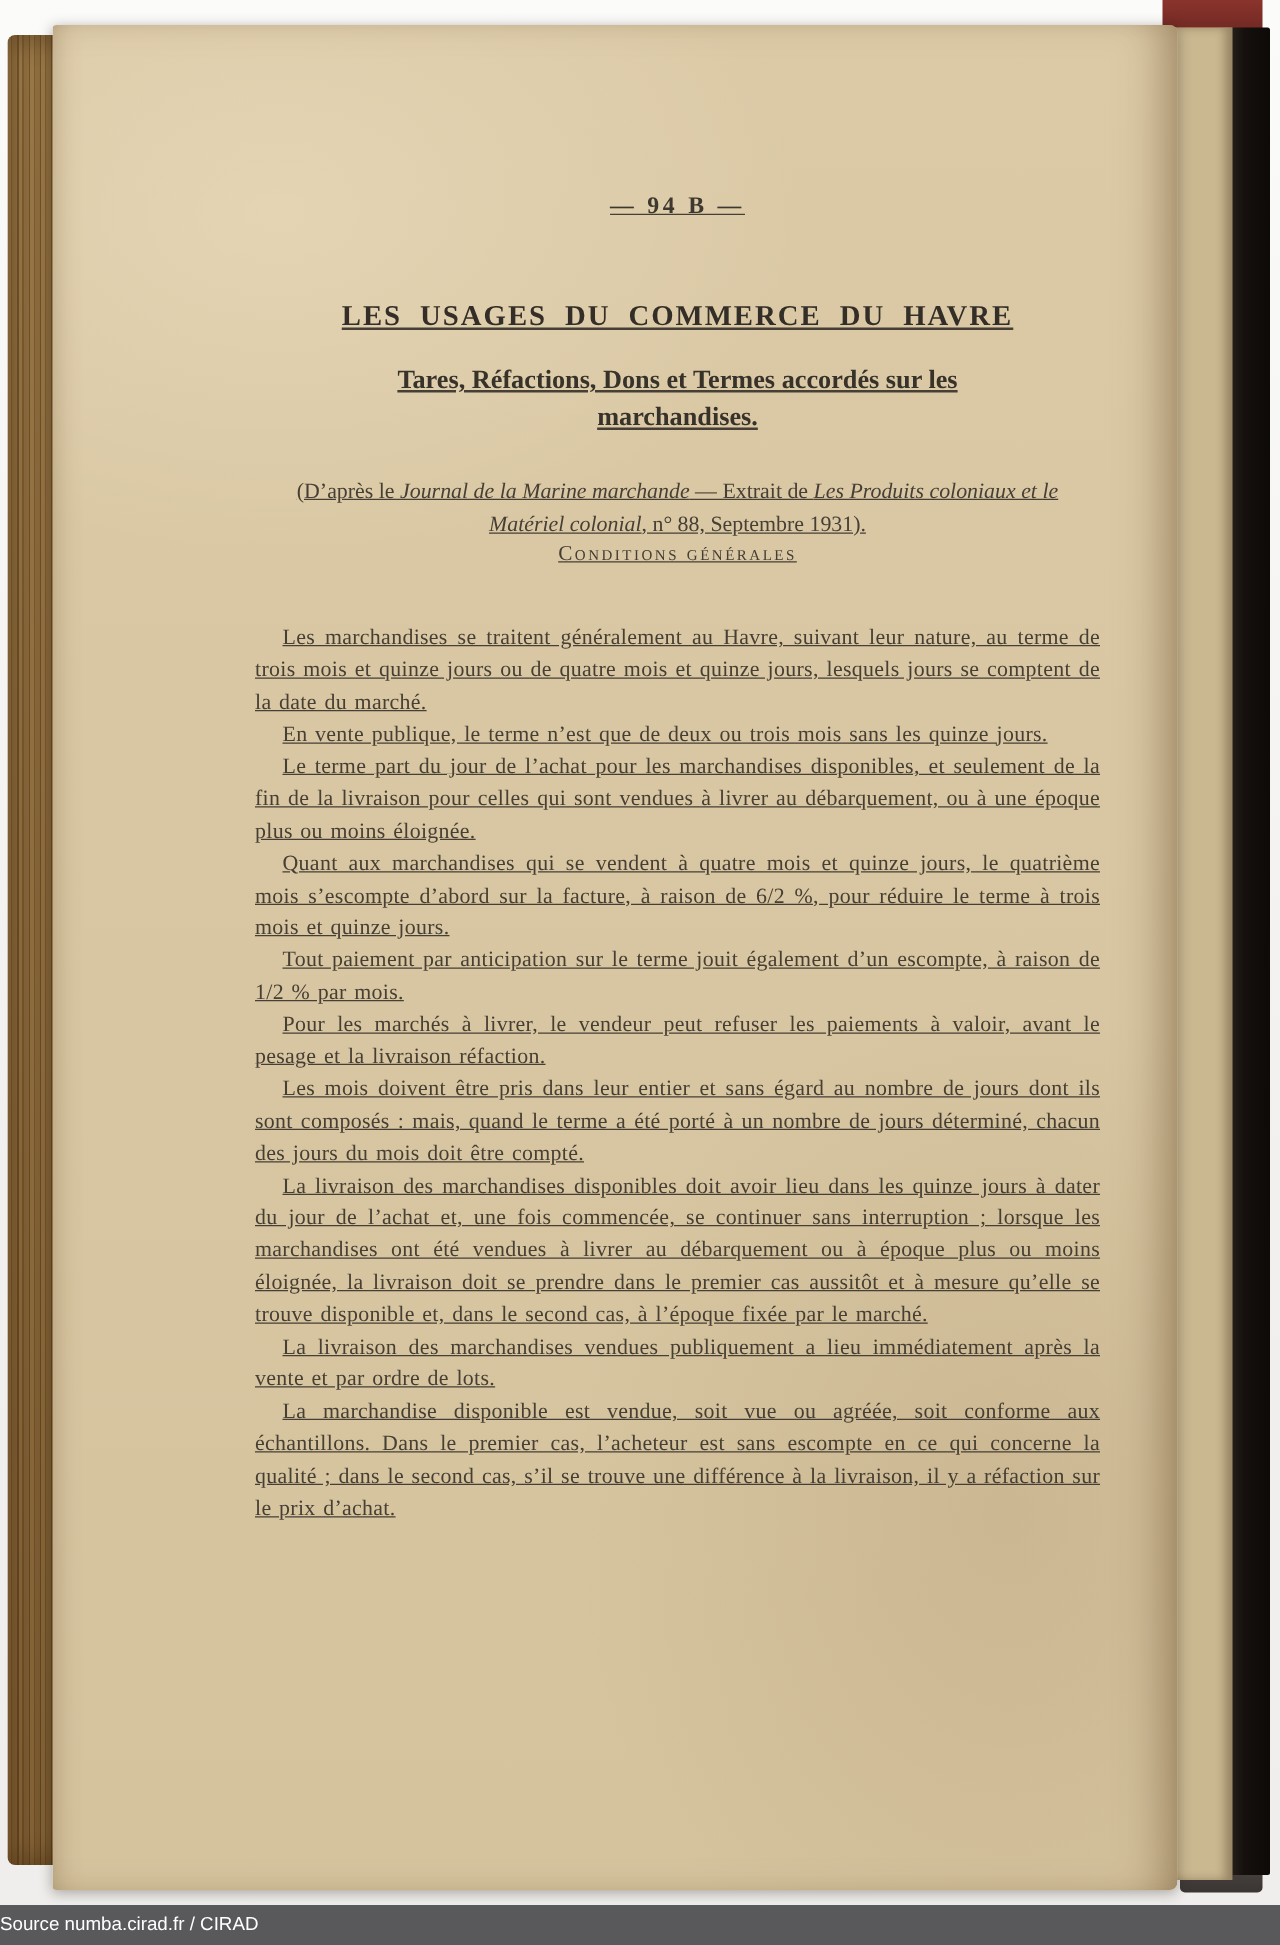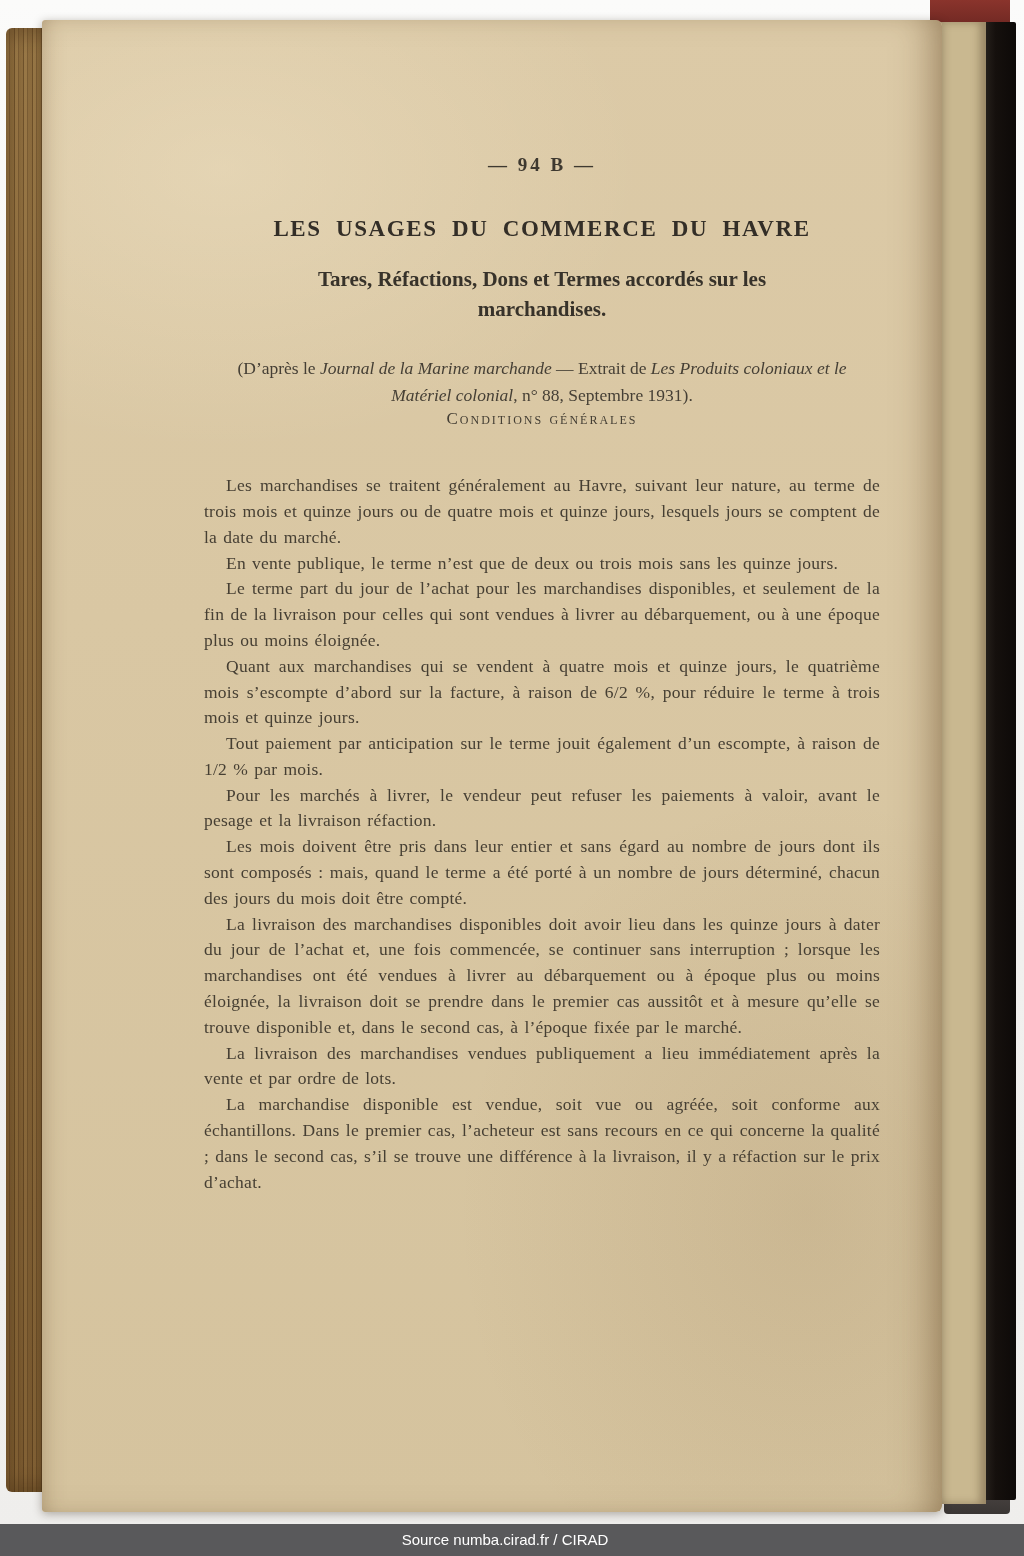--- a/index.html
+++ b/index.html
@@ -75,31 +75,32 @@
     box-shadow:
       0 2px 10px rgba(40,30,15,0.35),
       inset -28px 0 40px -22px rgba(90,60,25,0.55),
       inset 14px 0 22px -14px rgba(90,60,25,0.35);
   }
   .content {
     position: absolute;
     top: 0; left: 0; right: 0; bottom: 0;
     padding: 134px 62px 0 162px;
     color: #453f35;
+    text-decoration: underline;
   }
 
   .page-number {
     text-align: center;
     font-size: 19px;
     font-weight: 600;
     letter-spacing: 3px;
     color: #3e3930;
   }
   .doc-title {
-    margin-top: 40px;
+    margin-top: 64px;
     text-align: center;
     font-size: 23px;
     font-weight: 700;
     letter-spacing: 1.6px;
     word-spacing: 7px;
     color: #332e27;
   }
   .doc-subtitle {
     margin: 22px auto 0 auto;
     max-width: 552px;
@@ -140,21 +141,21 @@
 
   
   .footer-bar {
     position: absolute;
     left: 0; bottom: 0; width: 1024px; height: 32px;
     background: #59595b;
     color: #ffffff;
     font-family: "Liberation Sans", sans-serif;
     font-size: 15px;
     line-height: 32px;
-    text-align: center;
+    text-align: left;
     padding-right: 14px;
     box-sizing: border-box;
   }
 </style>
 </head>
 <body>
 
 <div class="stage">
 
   <div class="cover-top-red"></div>
@@ -179,21 +180,21 @@
       <div class="body-text">
           <p>Les marchandises se traitent généralement au Havre, suivant leur nature, au terme de trois mois et quinze jours ou de quatre mois et quinze jours, lesquels jours se comptent de la date du marché.</p>
           <p>En vente publique, le terme n’est que de deux ou trois mois sans les quinze jours.</p>
           <p>Le terme part du jour de l’achat pour les marchandises disponibles, et seulement de la fin de la livraison pour celles qui sont vendues à livrer au débarquement, ou à une époque plus ou moins éloignée.</p>
           <p>Quant aux marchandises qui se vendent à quatre mois et quinze jours, le quatrième mois s’escompte d’abord sur la facture, à raison de 6/2 %, pour réduire le terme à trois mois et quinze jours.</p>
           <p>Tout paiement par anticipation sur le terme jouit également d’un escompte, à raison de 1/2 % par mois.</p>
           <p>Pour les marchés à livrer, le vendeur peut refuser les paiements à valoir, avant le pesage et la livraison réfaction.</p>
           <p>Les mois doivent être pris dans leur entier et sans égard au nombre de jours dont ils sont composés : mais, quand le terme a été porté à un nombre de jours déterminé, chacun des jours du mois doit être compté.</p>
           <p>La livraison des marchandises disponibles doit avoir lieu dans les quinze jours à dater du jour de l’achat et, une fois commencée, se continuer sans interruption ; lorsque les marchandises ont été vendues à livrer au débarquement ou à époque plus ou moins éloignée, la livraison doit se prendre dans le premier cas aussitôt et à mesure qu’elle se trouve disponible et, dans le second cas, à l’époque fixée par le marché.</p>
           <p>La livraison des marchandises vendues publiquement a lieu immédiatement après la vente et par ordre de lots.</p>
-          <p>La marchandise disponible est vendue, soit vue ou agréée, soit conforme aux échantillons. Dans le premier cas, l’acheteur est sans recours en ce qui concerne la qualité ; dans le second cas, s’il se trouve une différence à la livraison, il y a réfaction sur le prix d’achat.</p>
+          <p>La marchandise disponible est vendue, soit vue ou agréée, soit conforme aux échantillons. Dans le premier cas, l’acheteur est sans escompte en ce qui concerne la qualité ; dans le second cas, s’il se trouve une différence à la livraison, il y a réfaction sur le prix d’achat.</p>
         </div>
 
     </div>
   </div>
 
   <div class="footer-bar">
     <span>Source numba.cirad.fr / CIRAD</span>
   </div>
 
 </div>

